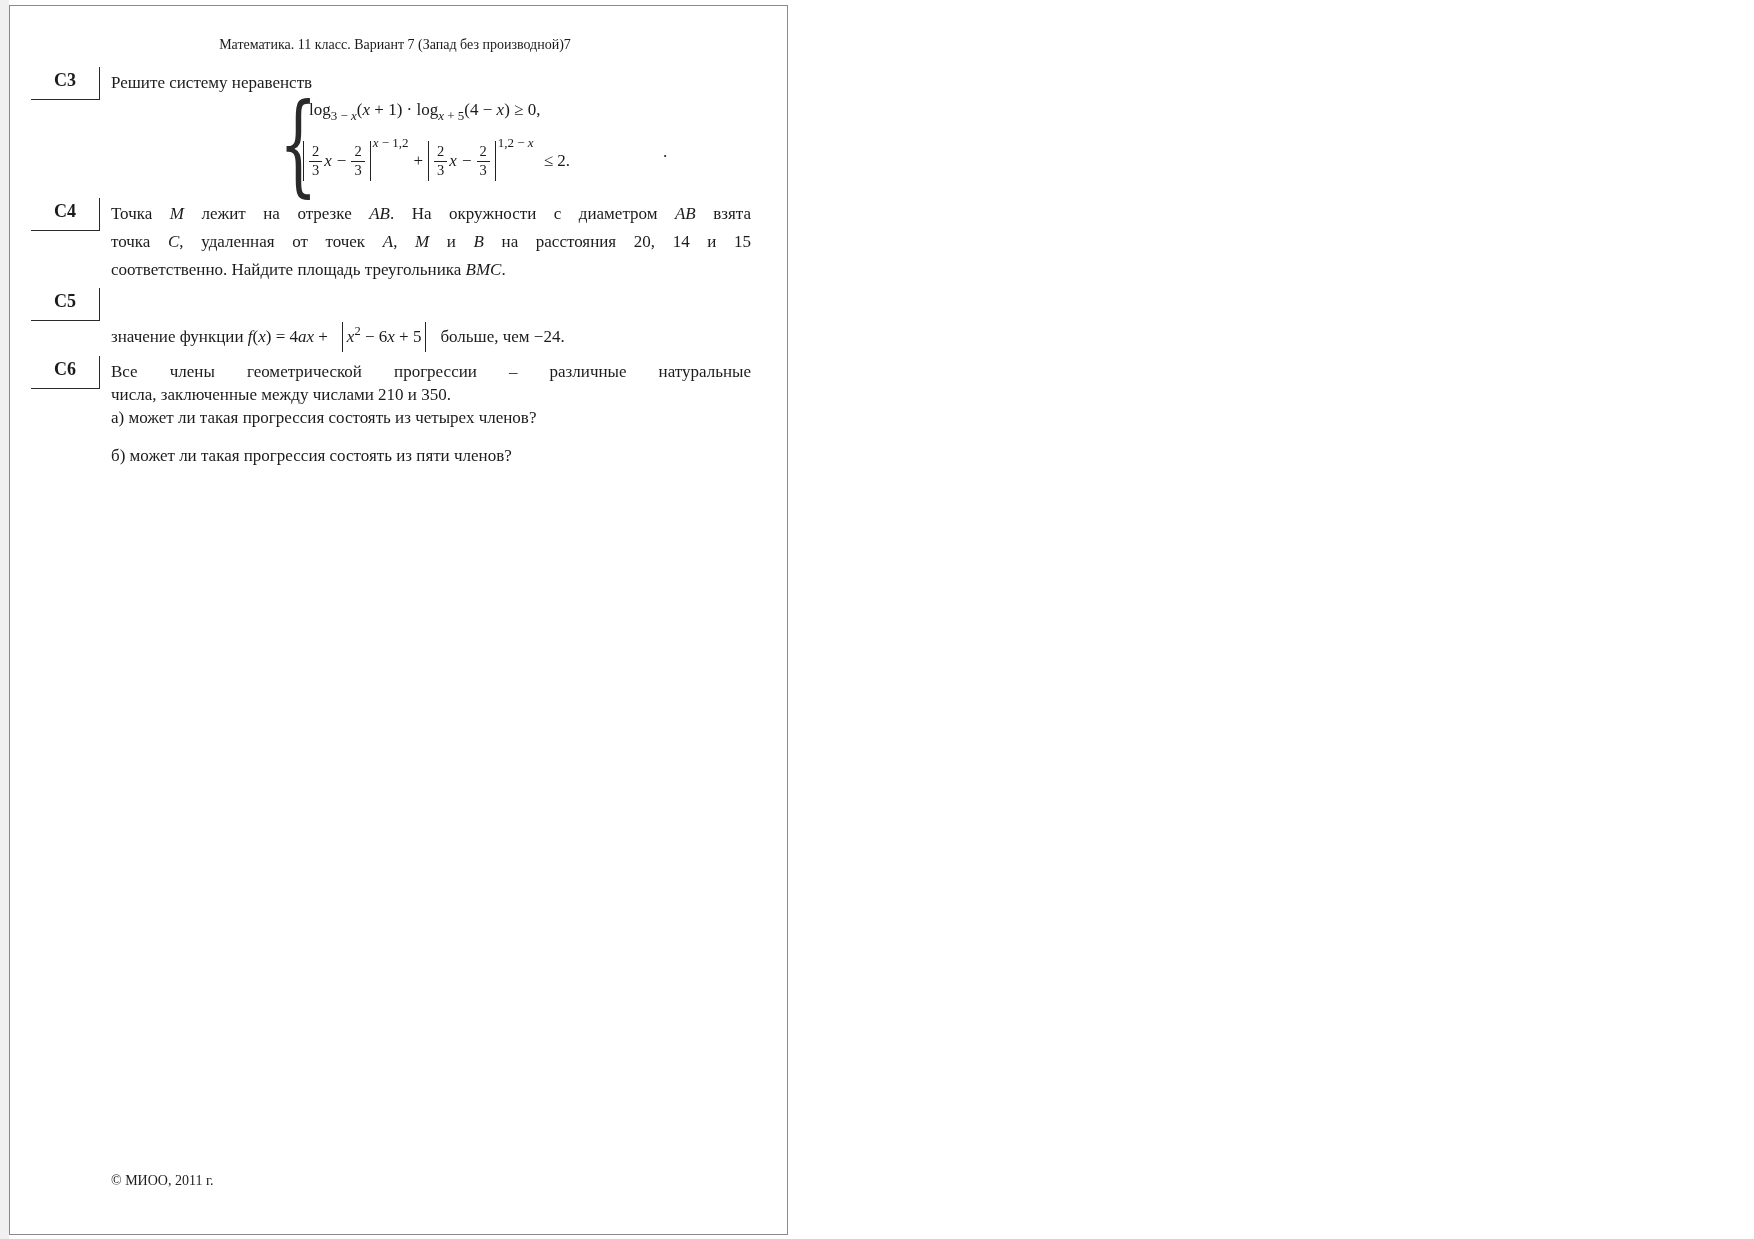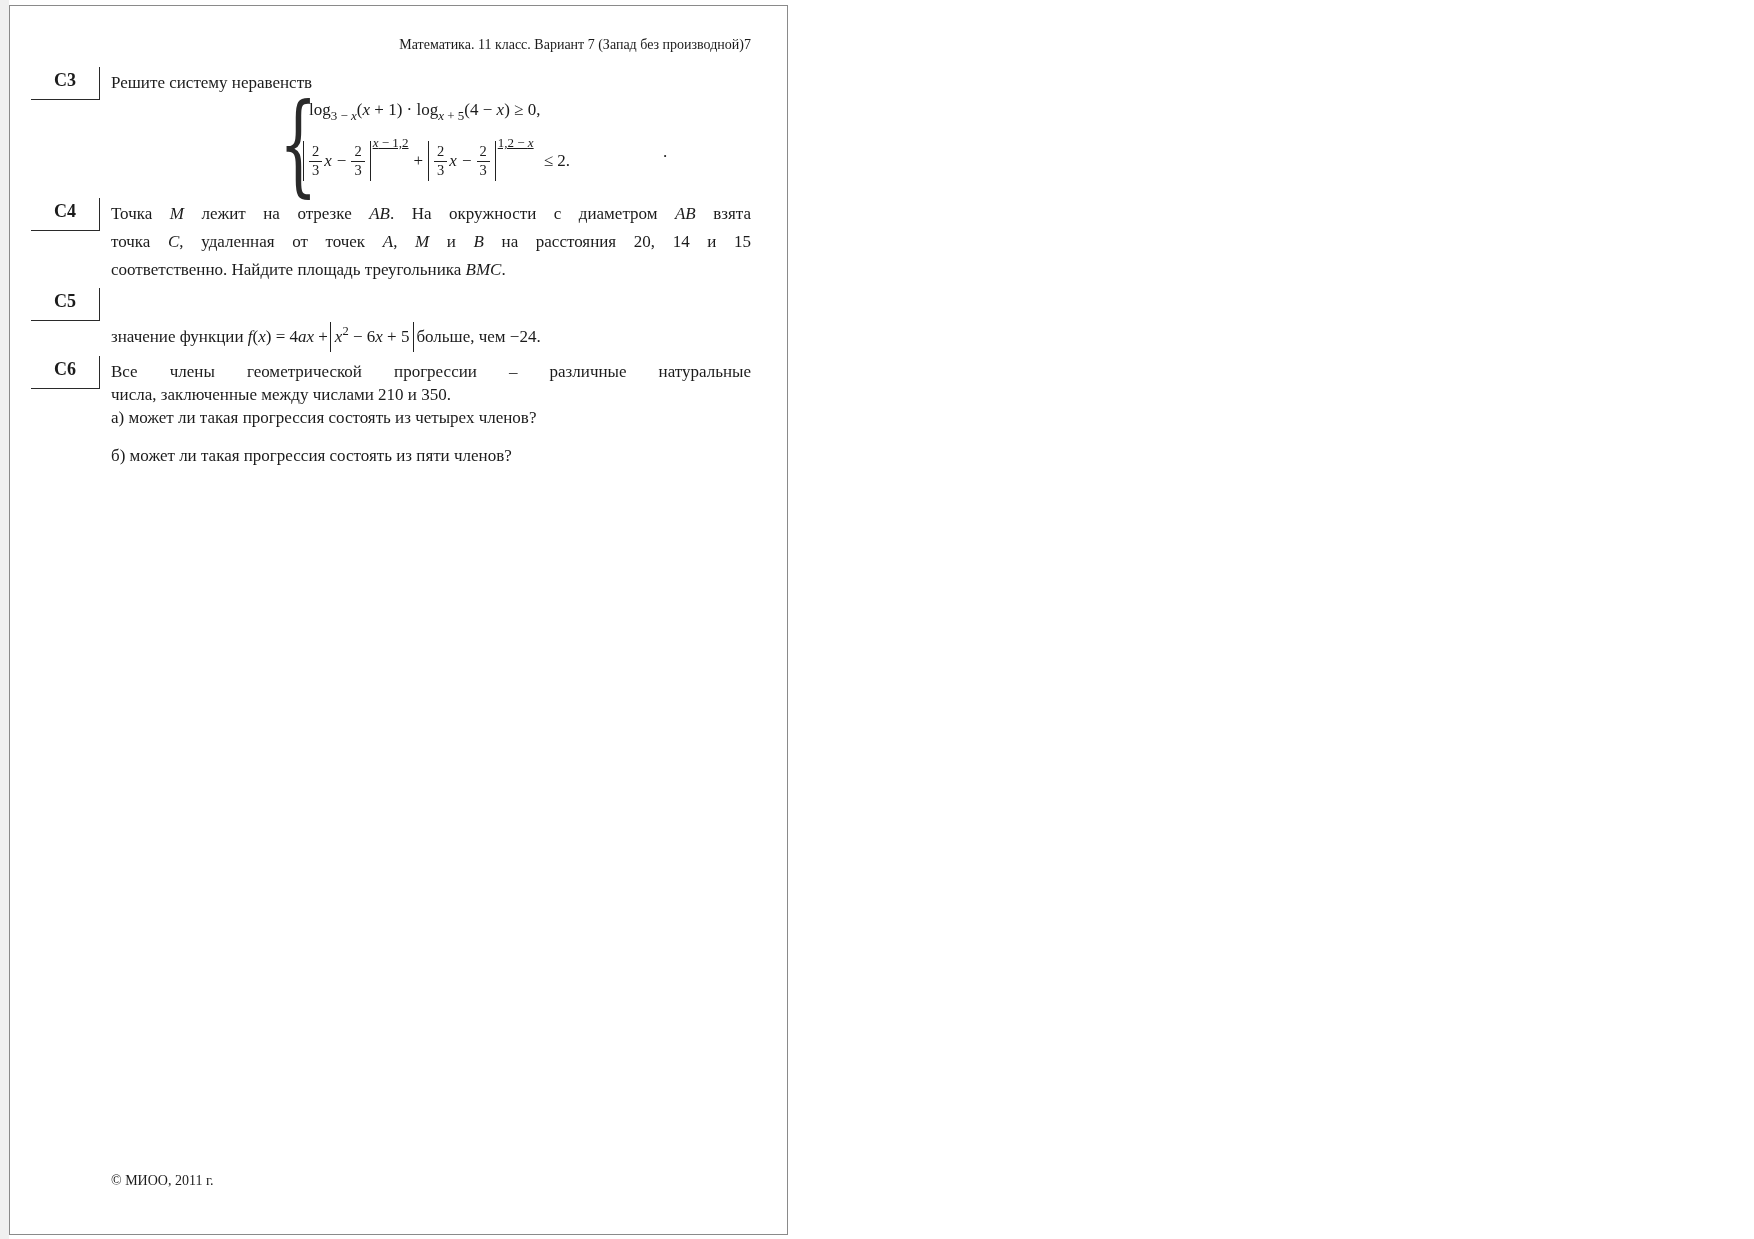--- a/index.html
+++ b/index.html
@@ -2,21 +2,21 @@
 <html><head>
 <meta charset="utf-8">
 <style>
   * { margin:0; padding:0; box-sizing:border-box; }
   html,body { width:1754px; height:1239px; background:#ffffff; overflow:hidden;
     font-family:"Liberation Serif","DejaVu Serif",serif; color:#1b1b1b; }
   .gutter-left { position:absolute; left:0; top:0; width:9px; height:1239px; background:#f0f0f0; }
   .page { position:absolute; left:9px; top:5px; width:779px; height:1230px;
     background:#ffffff; border:1px solid #8a8a8a; }
   .header { position:absolute; top:31px; left:29px; width:712px;
-    display:flex; justify-content:flex-end; font-size:14px; }
+    display:flex; justify-content:center; font-size:14px; }
   .task-label { position:absolute; left:21px; width:69px; height:33px;
     border-right:1.6px solid #2a2a2a; border-bottom:1.6px solid #2a2a2a;
     font-weight:bold; font-size:18px; text-align:center; padding-top:3px; }
   .line { position:absolute; left:101px; width:640px; font-size:17px; line-height:22px;
     white-space:normal; }
   .jl { text-align:justify; text-align-last:justify; }
   .it { font-style:italic; }
   .sb { font-size:13px; position:relative; top:5px; }
   .sp { font-size:12.5px; position:relative; top:-7px; }
   
@@ -28,28 +28,28 @@
   .fl2 { position:absolute; left:2px; top:30px; height:66px; display:flex;
     align-items:center; white-space:nowrap; font-size:17px; }
   .absg { display:inline-flex; align-items:center; border-left:1.3px solid #222;
     border-right:1.3px solid #222; padding:3px 5px; }
   .frac { display:inline-block; text-align:center; font-size:14.5px; line-height:1.08;
     vertical-align:middle; }
   .frac .fn { display:block; border-bottom:1.2px solid #222; padding:0 3px 1px; }
   .frac .fd { display:block; padding-top:1px; }
   .vx { margin-left:2px; }
   .mo { margin:0 5px; }
-  .exp { position:relative; top:-18px; font-size:13px; margin-left:2px; white-space:nowrap;text-decoration:underline; }
+  .exp { position:relative; top:-18px; font-size:13px; margin-left:2px; white-space:nowrap; }
   .tail { margin-left:10px; }
   .sys-period { position:absolute; left:362px; top:44px; font-size:17px; }
   
   .c5l2 { position:absolute; left:101px; top:308px; height:46px; display:flex;
     align-items:center; font-size:17px; white-space:nowrap; }
   .absv { display:inline-block; border-left:1.3px solid #222; border-right:1.3px solid #222;
-    padding:5px 4px; margin:0 2px; }
+    padding:5px 4px; margin:0 14px; }
   .footer { position:absolute; top:1167px; left:101px; width:640px; text-align:left;
     font-size:14px; }
 </style>
 </head>
 <body>
 
 <div class="gutter-left"></div>
 
 <div class="page">
 

